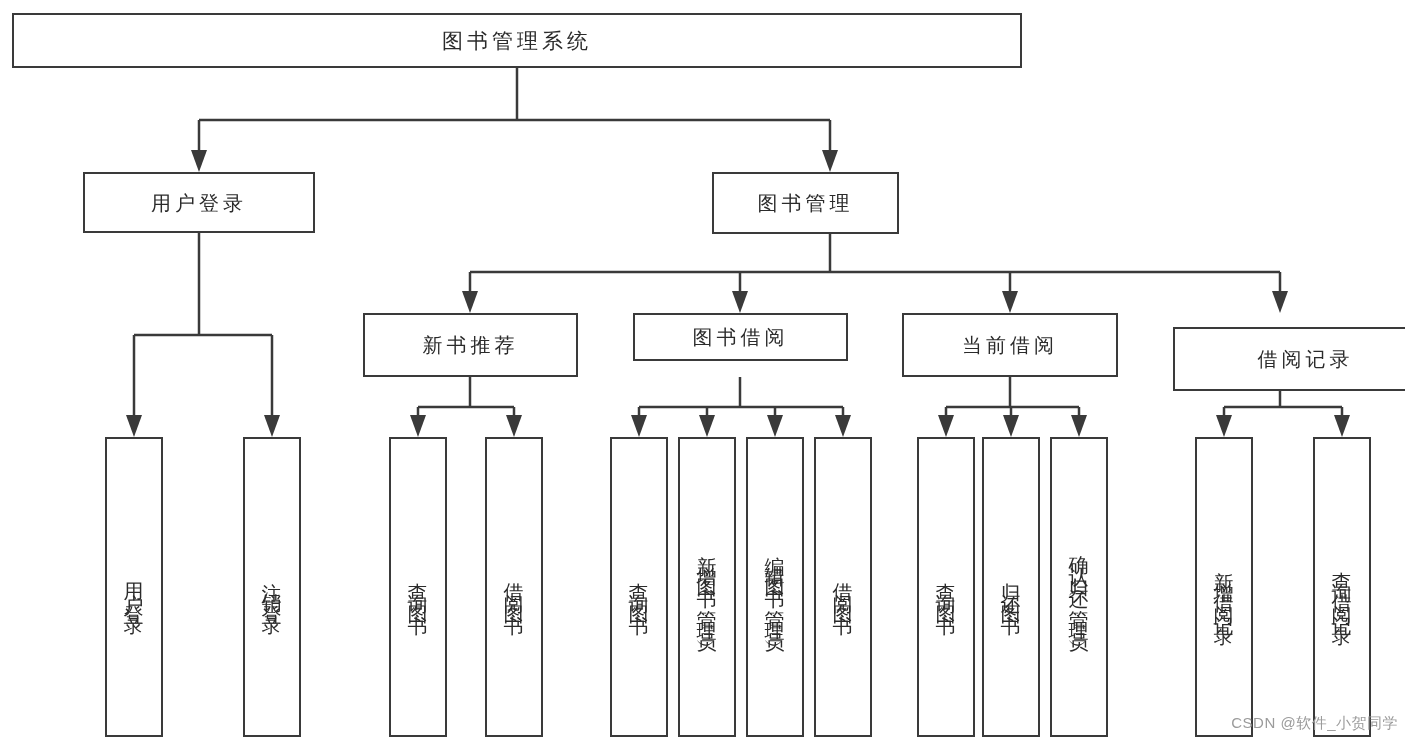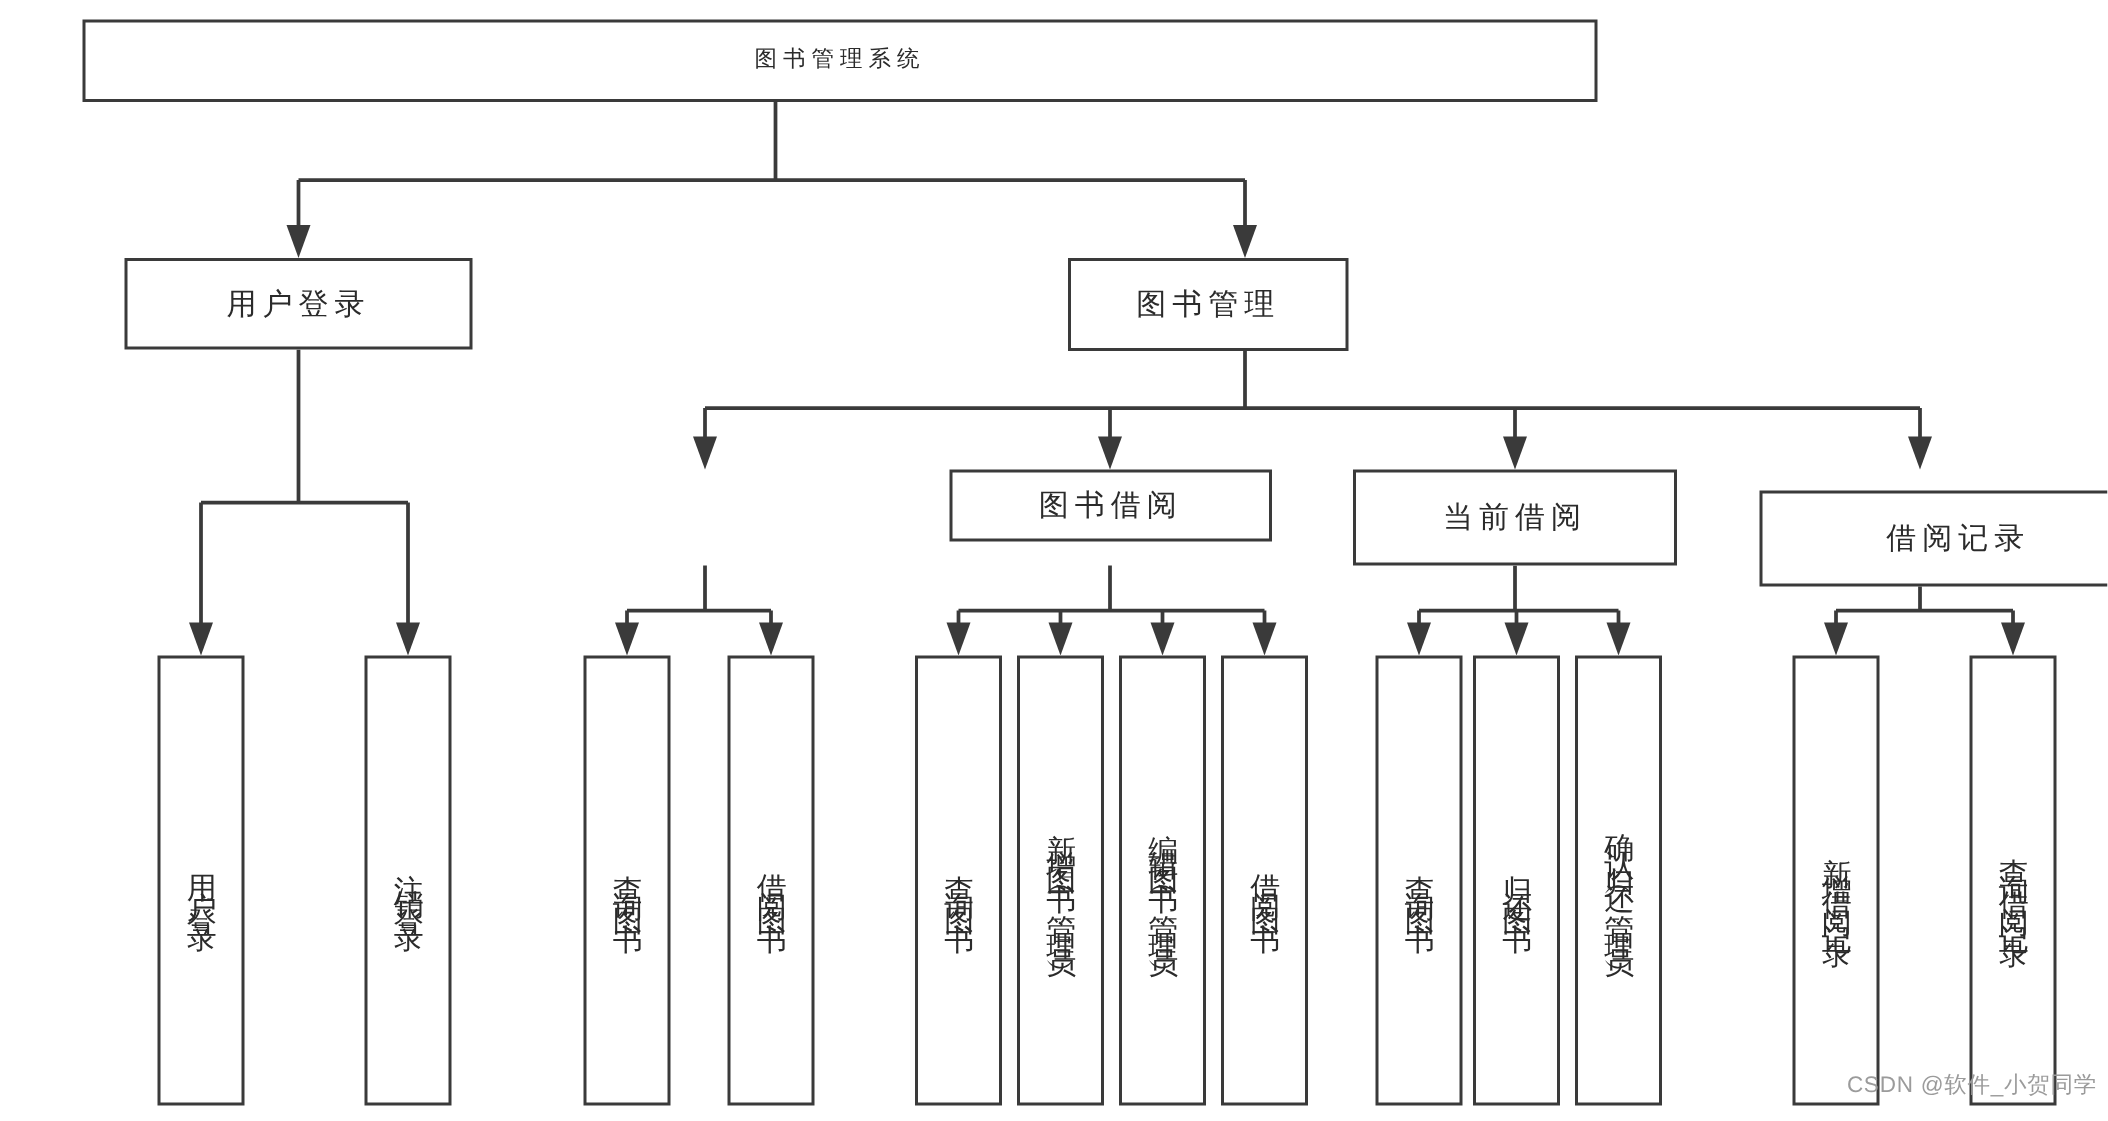--- a/index.html
+++ b/index.html
@@ -32,23 +32,22 @@
     align-items: center;
     justify-content: center;
     text-align: center;
   }
   .node.h {
     font-size: 20px;
     letter-spacing: 4px;
     line-height: 1.1;
   }
   .node.root-box {
-    font-size: 15px;
+    font-size: 21px;
     letter-spacing: 4px;
-    margin-left: 43px;
   }
   .node.v {
     writing-mode: vertical-rl;
     text-orientation: mixed;
     font-size: 20px;
     letter-spacing: 11px;
     line-height: 1;
     padding-top: 4px;
   }
   .watermark {
@@ -132,20 +131,21 @@
       <polygon points="1224,437 1216,415 1232,415"></polygon>
       <polygon points="1342,437 1334,415 1350,415"></polygon>
     </g>
   </svg>
 
   <div class="node h root-box" style="left:12px; top:13px; width:1010px; height:55px;">图书管理系统</div>
 
   <div class="node h" style="left:83px; top:172px; width:232px; height:61px;">用户登录</div>
   <div class="node h" style="left:712px; top:172px; width:187px; height:62px;">图书管理</div>
 
+  <div class="node h" style="left:363px; top:313px; width:215px; height:64px;">新书推荐</div>
   <div class="node h" style="left:633px; top:313px; width:215px; height:48px;">图书借阅</div>
   <div class="node h" style="left:902px; top:313px; width:216px; height:64px;">当前借阅</div>
   <div class="node h" style="left:1173px; top:327px; width:255px; height:64px;padding-left:10px;">借阅记录</div>
 
   <div class="node v" style="left:105px; top:437px; width:58px; height:300px;">用户登录</div>
   <div class="node v" style="left:243px; top:437px; width:58px; height:300px;">注销登录</div>
 
   <div class="node v" style="left:389px; top:437px; width:58px; height:300px;">查询图书</div>
   <div class="node v" style="left:485px; top:437px; width:58px; height:300px;">借阅图书</div>
 

